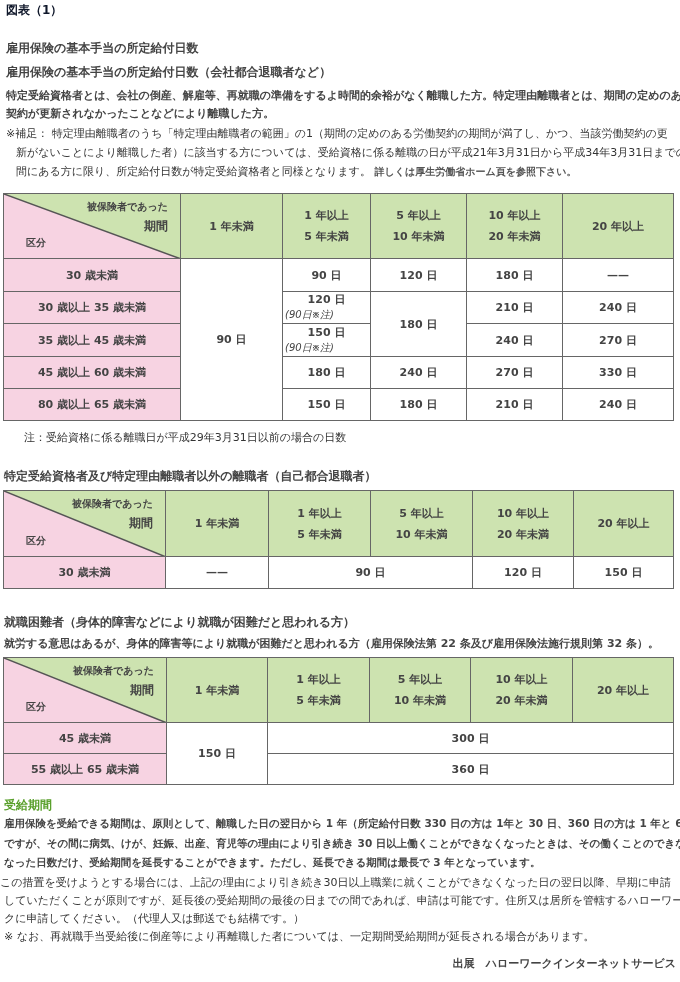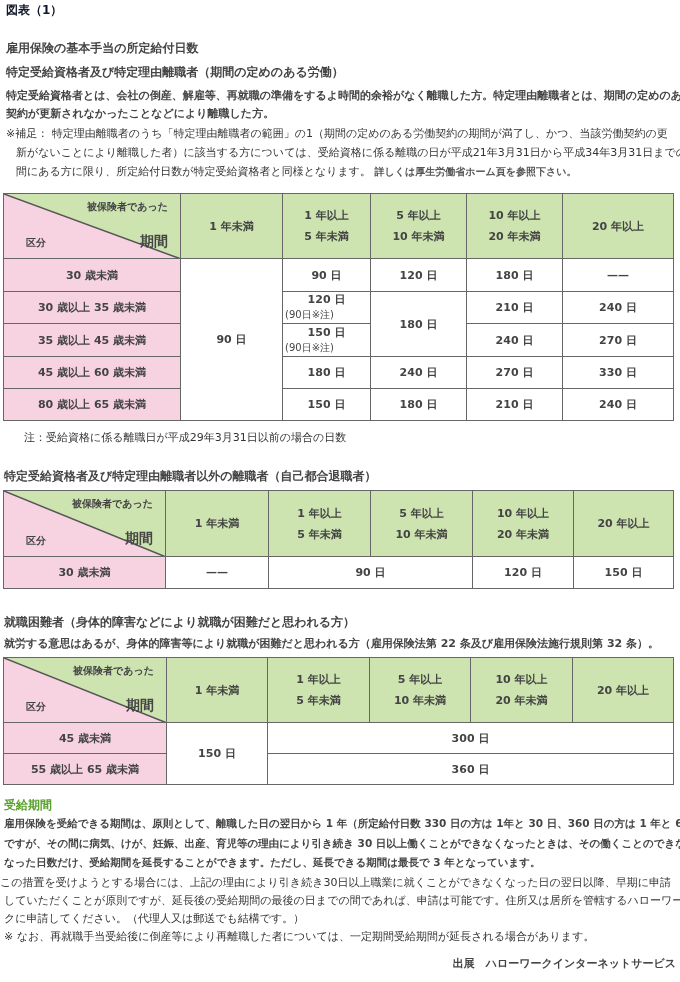--- a/index.html
+++ b/index.html
@@ -11,33 +11,33 @@
   .h2{font-size:12px;font-weight:bold;color:#444;}
   .p{font-size:11px;line-height:19px;}
   .pb{font-size:11px;font-weight:bold;color:#444;line-height:19px;}
   table{position:absolute;border-collapse:collapse;table-layout:fixed;font-size:11px;}
   td{border:1.5px solid #666;text-align:center;vertical-align:middle;padding:0;font-weight:bold;color:#444;}
   .hd{background:#cde3b0;line-height:21px;}
   .pk{background:#f7d3e2;}
   .diag{position:relative;background:#f7d3e2;overflow:hidden;padding-left:28px;}
   .diag svg{position:absolute;left:0;top:0;}
   .diag .t1{position:absolute;right:12px;top:6px;font-size:10px;}
-  .diag .t2{position:absolute;right:12px;top:24px;font-size:14px;margin-top:15px;}
+  .diag .t2{position:absolute;right:12px;top:24px;font-size:12px;}
   .diag .t3{position:absolute;left:22px;bottom:8px;font-size:10px;}
   .wh{background:#fff;}
-  .note{font-weight:normal;font-size:10px;line-height:15px;}
+  .note{font-weight:normal;font-size:10px;line-height:15px;font-style:italic;}
   .green{color:#5aa02c;font-weight:bold;font-size:12px;}
 </style>
 </head>
 <body>
 
 <div class="abs fig">図表（1）</div>
 <div class="abs h1">雇用保険の基本手当の所定給付日数</div>
 
-<div class="abs h2" style="left:6px;top:64px;">特定受給資格者及び特定理由離職者（期間の定めのある労働）</div>
+<div class="abs h2" style="left:6px;top:64px;">雇用保険の基本手当の所定給付日数（会社都合退職者など）</div>
 <div class="abs pb" style="left:6px;top:86px;">特定受給資格者とは、会社の倒産、解雇等、再就職の準備をするよ時間的余裕がなく離職した方。特定理由離職者とは、期間の定めのある労働</div>
 <div class="abs pb" style="left:6px;top:104px;">契約が更新されなかったことなどにより離職した方。</div>
 <div class="abs p" style="left:6px;top:124px;text-align:right;">※補足： 特定理由離職者のうち「特定理由離職者の範囲」の1（期間の定めのある労働契約の期間が満了し、かつ、当該労働契約の更</div>
 <div class="abs p" style="left:16px;top:143px;">新がないことにより離職した者）に該当する方については、受給資格に係る離職の日が平成21年3月31日から平成34年3月31日までの</div>
 <div class="abs p" style="left:16px;top:162px;"><span>間にある方に限り、所定給付日数が特定受給資格者と同様となります。</span> <span class="bold" style="color:#555;font-size:10px;">詳しくは厚生労働省ホーム頁を参照下さい。</span></div>
 
 <table style="left:3px;top:193px;width:670px;">
   <colgroup>
       <col style="width:177px">
       <col style="width:102px">

